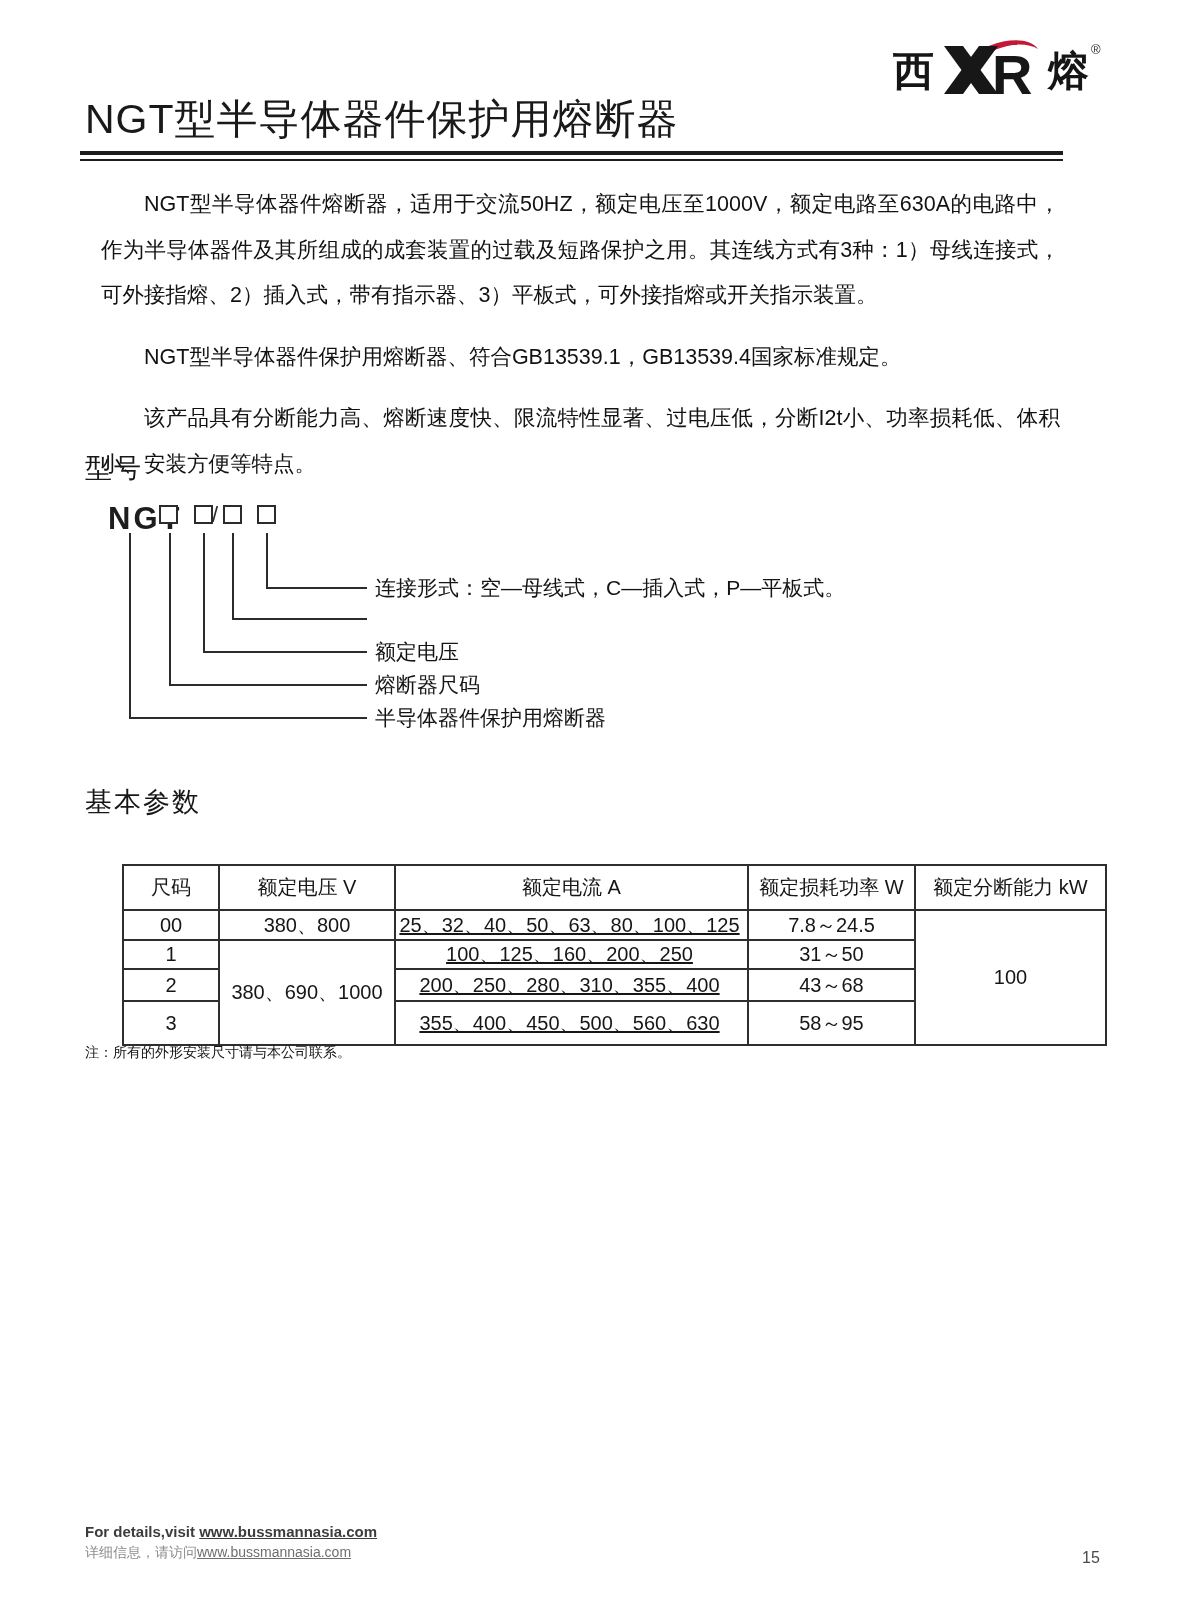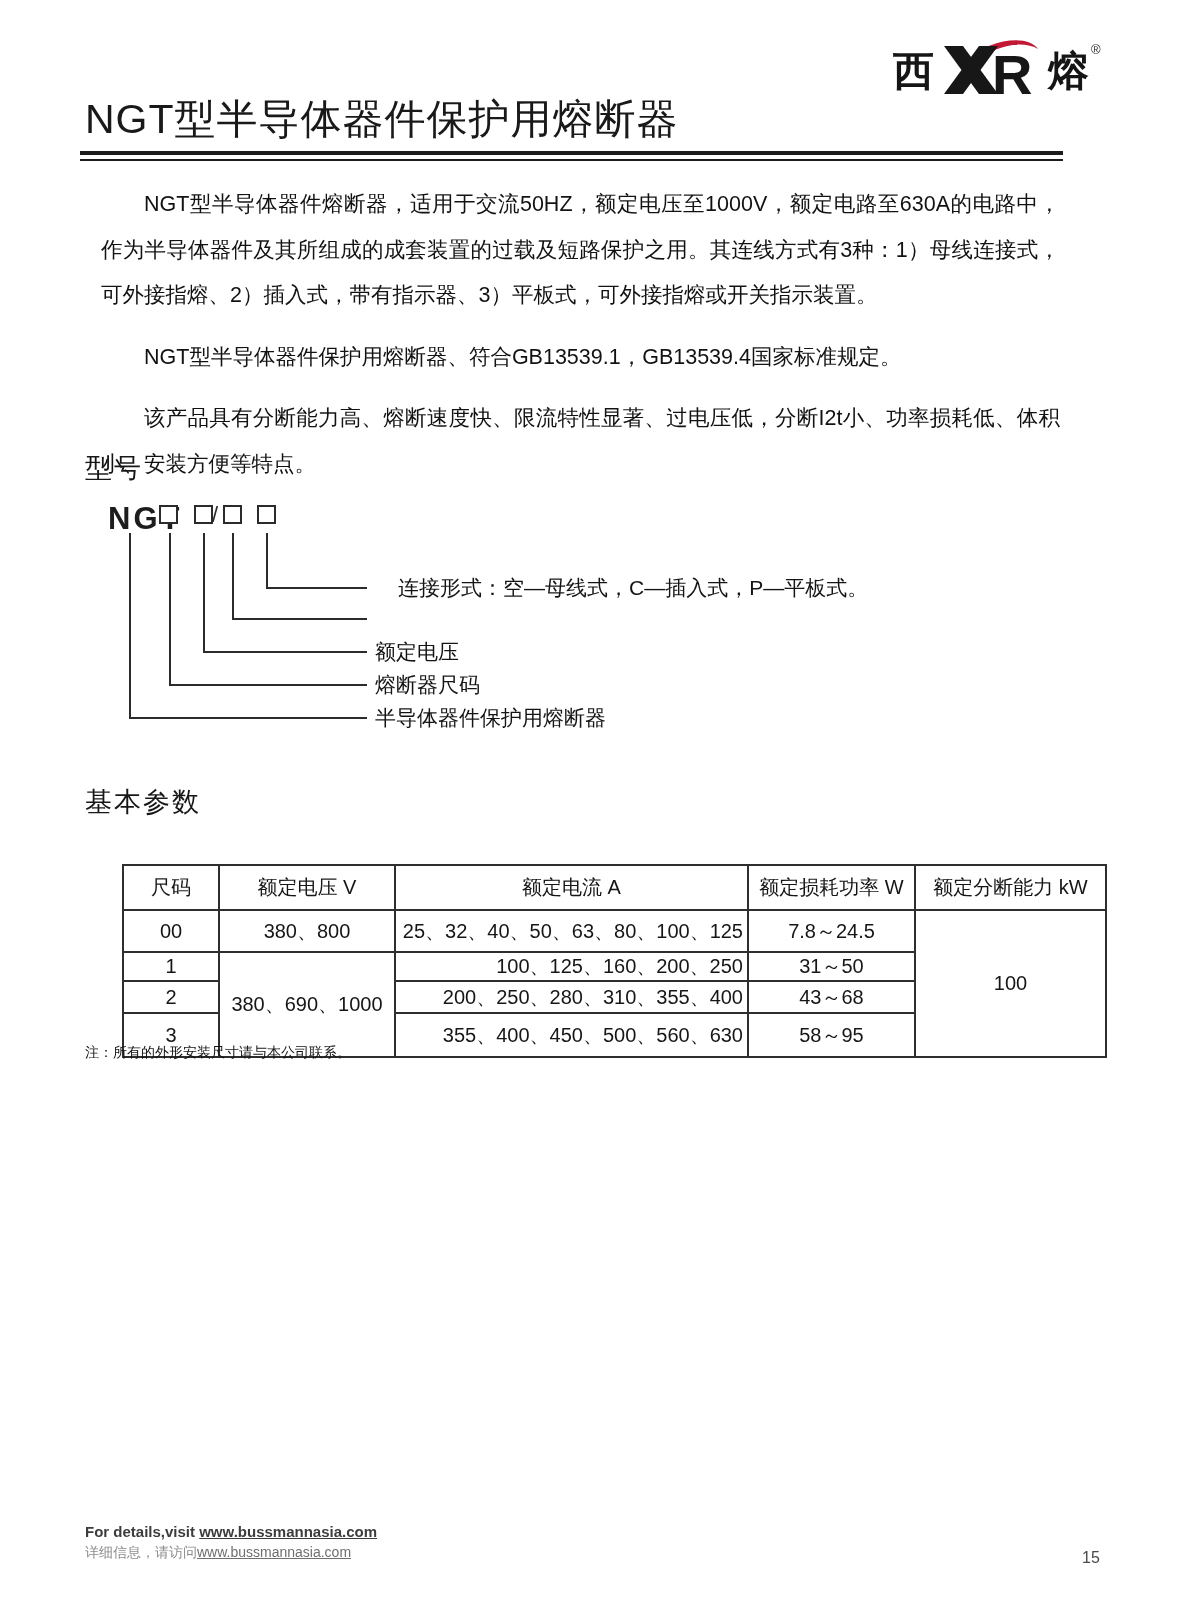--- a/index.html
+++ b/index.html
@@ -27,21 +27,21 @@
   .model-prefix{position:absolute;left:108px;top:501px;font-size:31px;font-weight:700;letter-spacing:3px;color:#1d1d1d;}
   .code-box{position:absolute;top:505px;width:15px;height:15px;border:2px solid #2b2b2b;background:#fff;}
   .model-slash{position:absolute;left:212px;top:502px;font-size:22px;color:#2b2b2b;}
   .elbow{position:absolute;border-left:2px solid #2b2b2b;border-bottom:2px solid #2b2b2b;}
   .dgm-label{position:absolute;left:375px;font-size:21px;color:#141414;white-space:nowrap;}
   
   table.params{position:absolute;left:122px;top:864px;border-collapse:collapse;table-layout:fixed;
     font-size:20px;color:#161616;}
   table.params td,table.params th{border:2px solid #2e2e2e;text-align:center;vertical-align:middle;
     padding:0 4px;font-weight:400;white-space:nowrap;}
-  table.params .col-current{text-align:right;padding-left:0;}
+  table.params .col-current{text-align:center;padding-left:0;text-decoration:underline;}
   table.params th{font-weight:400;}
   .note{position:absolute;left:85px;top:1044px;font-size:14px;color:#141414;}
   
   .footer-en{position:absolute;left:85px;top:1523px;font-size:15px;font-weight:700;color:#3c3c3c;}
   .footer-cn{position:absolute;left:85px;top:1544px;font-size:14px;color:#8d8d8d;}
   .footer-en a,.footer-cn a{color:inherit;text-decoration:underline;}
   .footer-cn a{color:#6f6f6f;}
   .page-num{position:absolute;left:1082px;top:1549px;font-size:16px;color:#4a4a4a;}
 </style>
 </head>
@@ -79,37 +79,37 @@
   <div class="model-slash">/</div>
   <div class="code-box" style="left:223px;"></div>
   <div class="code-box" style="left:257px;"></div>
 
   <div class="elbow" style="left:266px;top:533px;width:99px;height:54px;"></div>
   <div class="elbow" style="left:232px;top:533px;width:133px;height:85px;"></div>
   <div class="elbow" style="left:203px;top:533px;width:162px;height:118px;"></div>
   <div class="elbow" style="left:169px;top:533px;width:196px;height:151px;"></div>
   <div class="elbow" style="left:129px;top:533px;width:236px;height:184px;"></div>
 
-  <div class="dgm-label" style="top:574px;margin-left:23px;">连接形式：空—母线式，C—插入式，P—平板式。</div>
+  <div class="dgm-label" style="top:574px;">连接形式：空—母线式，C—插入式，P—平板式。</div>
   <div class="dgm-label" style="top:638px;">额定电压</div>
   <div class="dgm-label" style="top:671px;">熔断器尺码</div>
   <div class="dgm-label" style="top:704px;">半导体器件保护用熔断器</div>
 
   <div class="sec-head" style="left:85px;top:784px;">基本参数</div>
 
   <table class="params">
     <tbody>
         <tr style="height:45px;margin-left:16px;">
       <th style="width:86px;">尺码</th>
       <th style="width:166px;">额定电压 V</th>
       <th style="width:343px;">额定电流 A</th>
       <th style="width:157px;">额定损耗功率 W</th>
       <th style="width:181px;">额定分断能力 kW</th>
     </tr>
-    <tr style="height:42px;">
+    <tr style="height:30px;">
       <td>00</td>
       <td>380、800</td>
       <td class="col-current">25、32、40、50、63、80、100、125</td>
       <td>7.8～24.5</td>
       <td rowspan="4">100</td>
     </tr>
     <tr style="height:24px;">
       <td>1</td>
       <td rowspan="3">380、690、1000</td>
       <td class="col-current">100、125、160、200、250</td>

